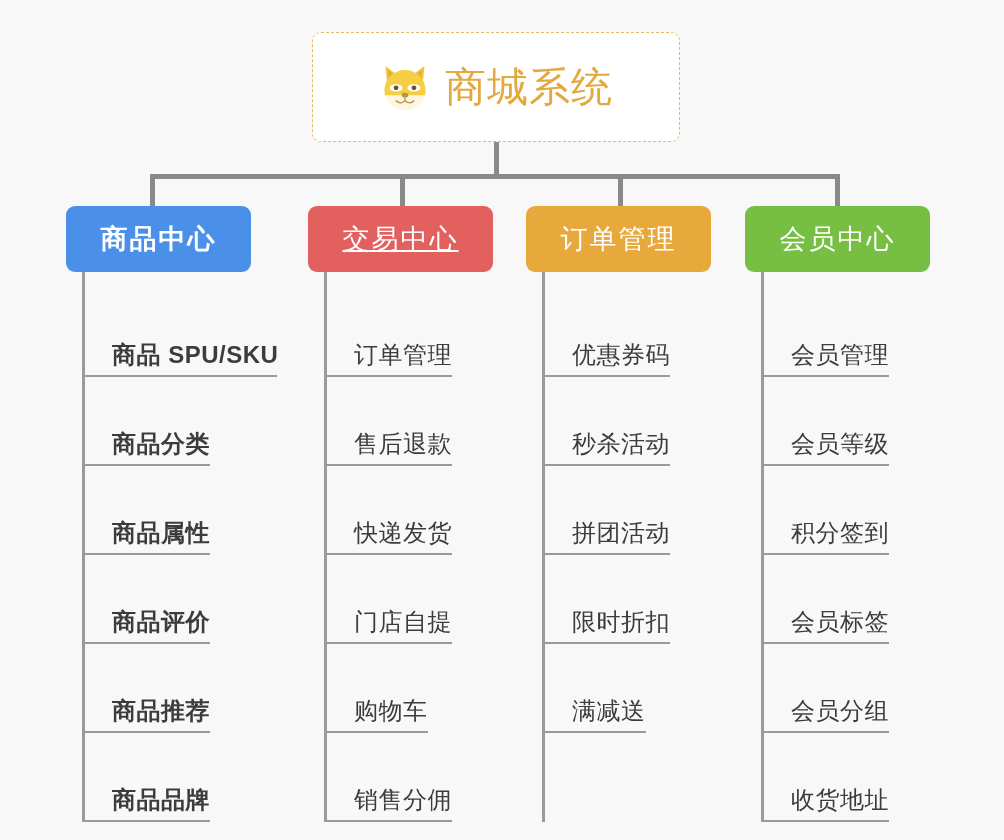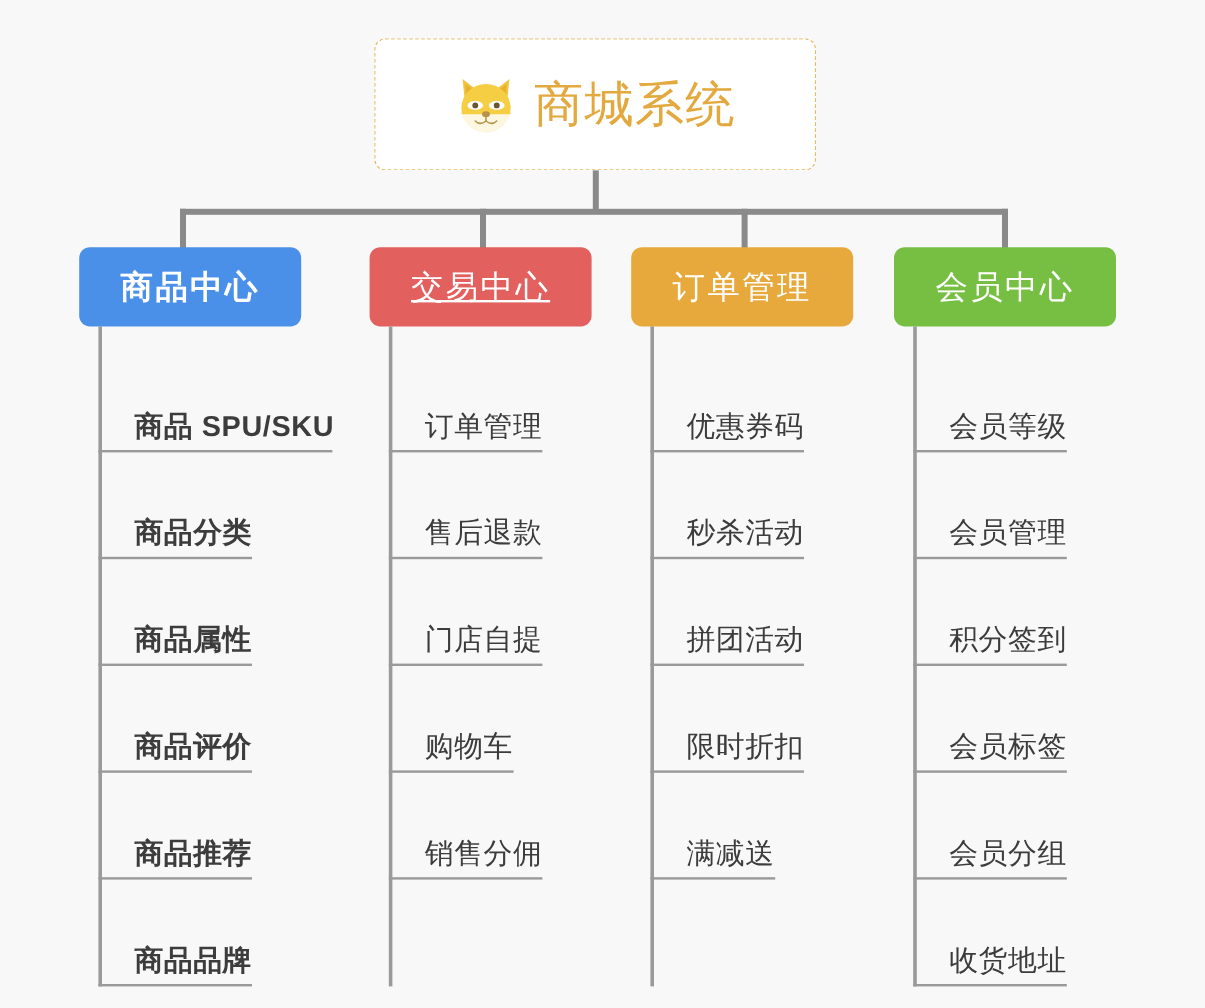--- a/index.html
+++ b/index.html
@@ -196,20 +196,23 @@
     </div>
     <div class="leaf-wrap">
       <div class="trunk" style="height: 550px;"></div>
       <div class="leaf">
           <span class="leaf-label">订单管理<span class="leaf-underline" style="width: 128px; left: -30px;"></span></span>
         </div>
       <div class="leaf">
           <span class="leaf-label">售后退款<span class="leaf-underline" style="width: 128px; left: -30px;"></span></span>
         </div>
       <div class="leaf">
+          <span class="leaf-label">快递发货<span class="leaf-underline" style="width: 128px; left: -30px;"></span></span>
+        </div>
+      <div class="leaf">
           <span class="leaf-label">门店自提<span class="leaf-underline" style="width: 128px; left: -30px;"></span></span>
         </div>
       <div class="leaf">
           <span class="leaf-label">购物车<span class="leaf-underline" style="width: 103.5px; left: -30px;"></span></span>
         </div>
       <div class="leaf">
           <span class="leaf-label">销售分佣<span class="leaf-underline" style="width: 128px; left: -30px;"></span></span>
         </div>
     </div>
   </div>
@@ -238,26 +241,26 @@
     </div>
   </div>
 
   <div class="column" style="left:745px;width:185px;">
     <div class="cat-header" style="background: rgb(118, 191, 67);">
       <span>会员中心</span>
     </div>
     <div class="leaf-wrap">
       <div class="trunk" style="height: 550px;"></div>
       <div class="leaf">
+          <span class="leaf-label">会员管理<span class="leaf-underline" style="width: 128px; left: -30px;"></span></span>
+        </div>
+      <div class="leaf">
           <span class="leaf-label">会员等级<span class="leaf-underline" style="width: 128px; left: -30px;"></span></span>
         </div>
       <div class="leaf">
-          <span class="leaf-label">会员管理<span class="leaf-underline" style="width: 128px; left: -30px;"></span></span>
-        </div>
-      <div class="leaf">
           <span class="leaf-label">积分签到<span class="leaf-underline" style="width: 128px; left: -30px;"></span></span>
         </div>
       <div class="leaf">
           <span class="leaf-label">会员标签<span class="leaf-underline" style="width: 128px; left: -30px;"></span></span>
         </div>
       <div class="leaf">
           <span class="leaf-label">会员分组<span class="leaf-underline" style="width: 128px; left: -30px;"></span></span>
         </div>
       <div class="leaf">
           <span class="leaf-label">收货地址<span class="leaf-underline" style="width: 128px; left: -30px;"></span></span>

